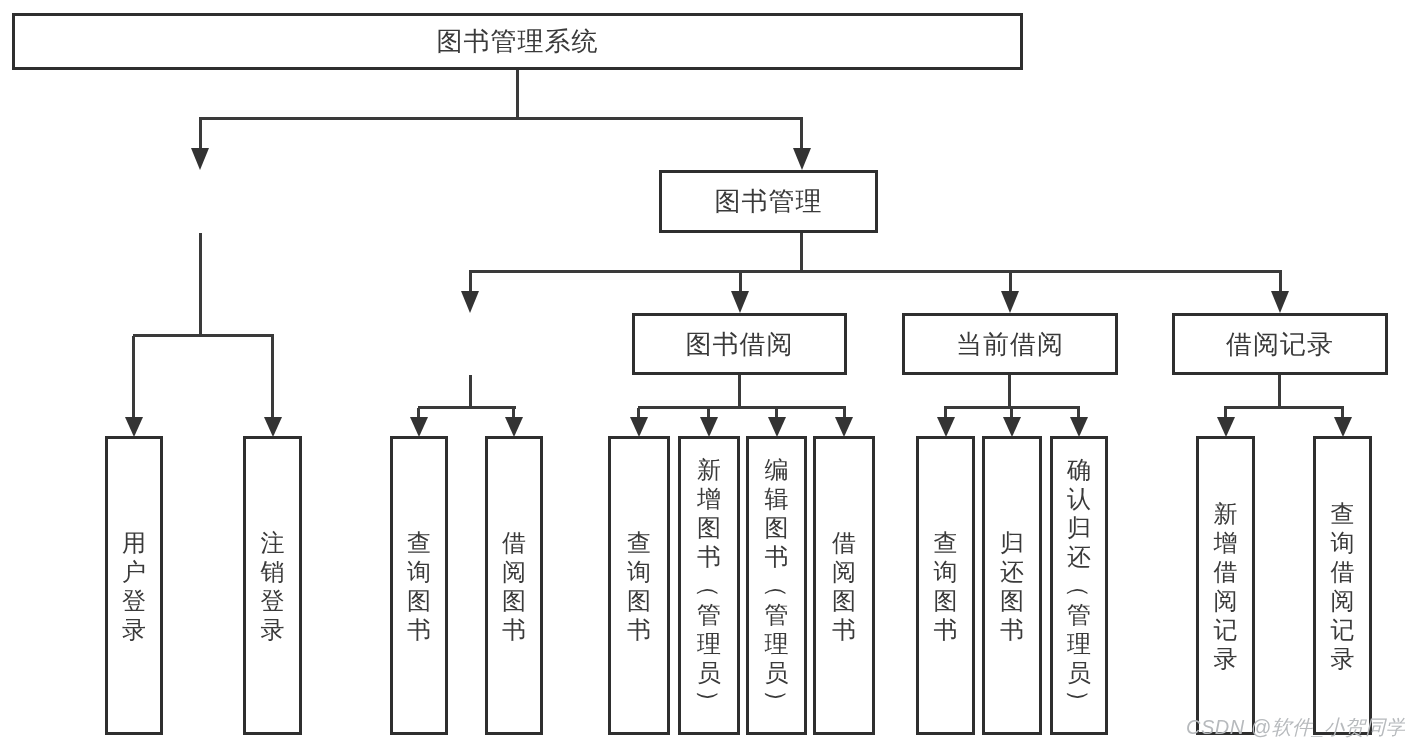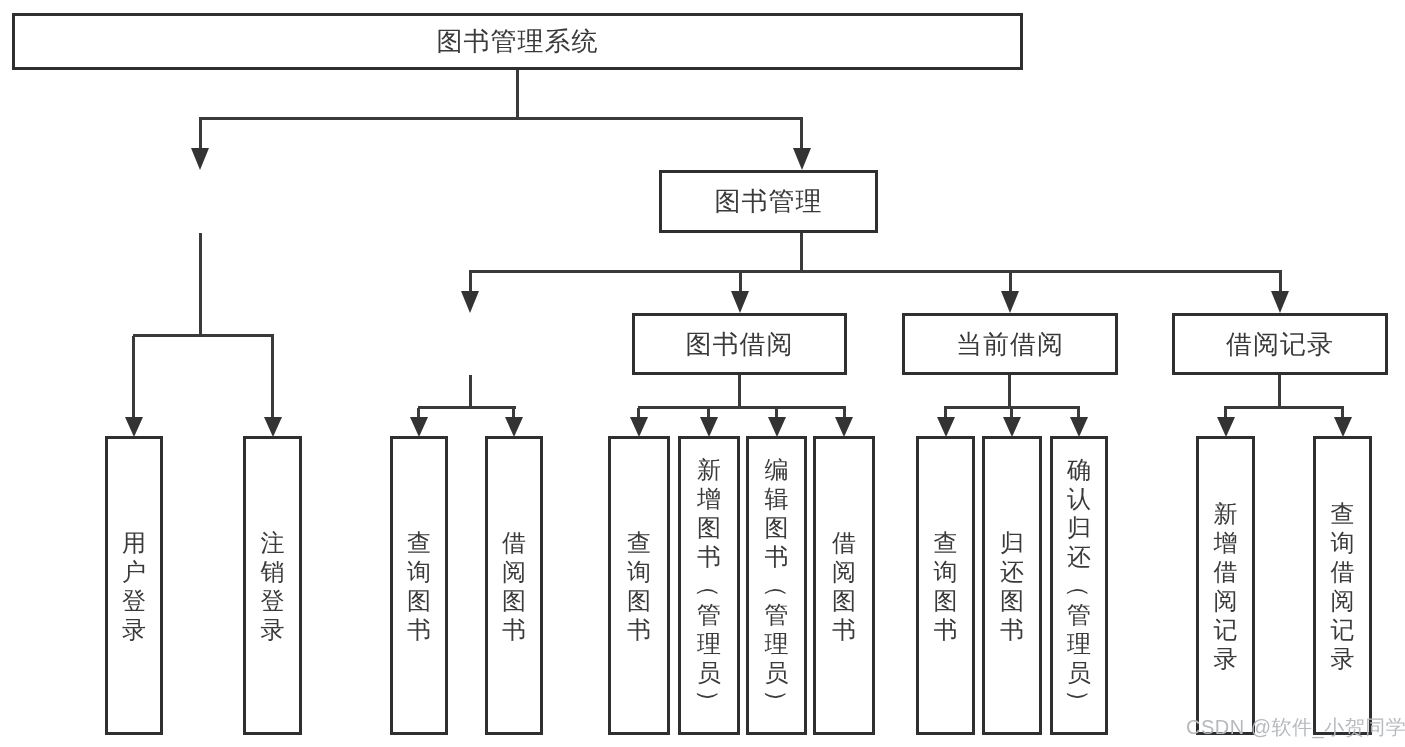--- a/index.html
+++ b/index.html
@@ -14,21 +14,21 @@
   .hbox{font-size:26px;letter-spacing:1px;}
   .vbox{padding:0;}
   .vtext span{display:block;height:29px;line-height:29px;text-align:center;font-size:24px;}
   .vtext span.rot{transform:rotate(90deg);}
   .line{position:absolute;background:#3a3a3a;}
   .arr{position:absolute;width:0;height:0;border-left:9px solid transparent;border-right:9px solid transparent;}
   .arr.lg{border-top:22px solid #333333;}
   .arr.sm{border-top:20px solid #333333;}
   .watermark{
     position:absolute;left:1186px;top:714px;z-index:9;
-    font-size:20px;color:#b7babd;white-space:nowrap;letter-spacing:0.5px;
+    font-size:20px;color:#b7babd;white-space:nowrap;letter-spacing:0.5px;font-style:italic;
   }
 </style>
 </head>
 <body>
 
 <div class="canvas">
 
   <div class="box hbox" style="left:12px;top:13px;width:1011px;height:57px;">
     <span>图书管理系统</span>
   </div>

